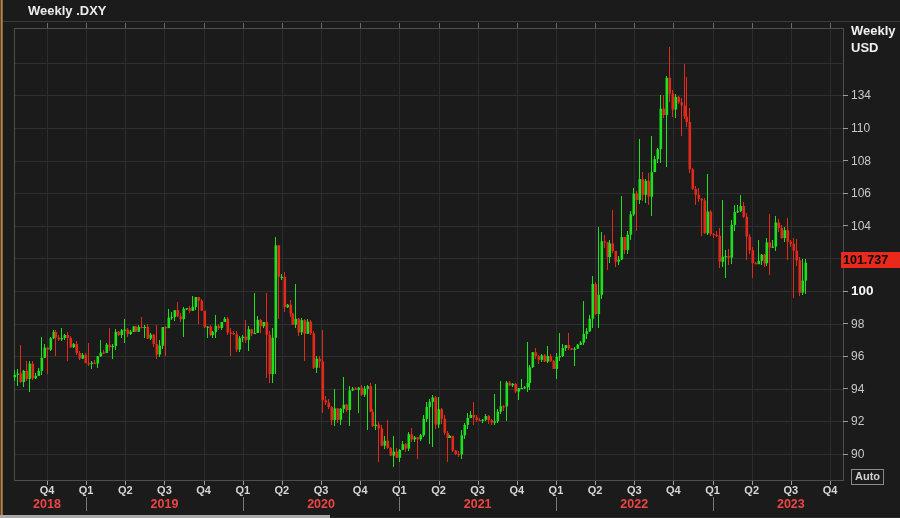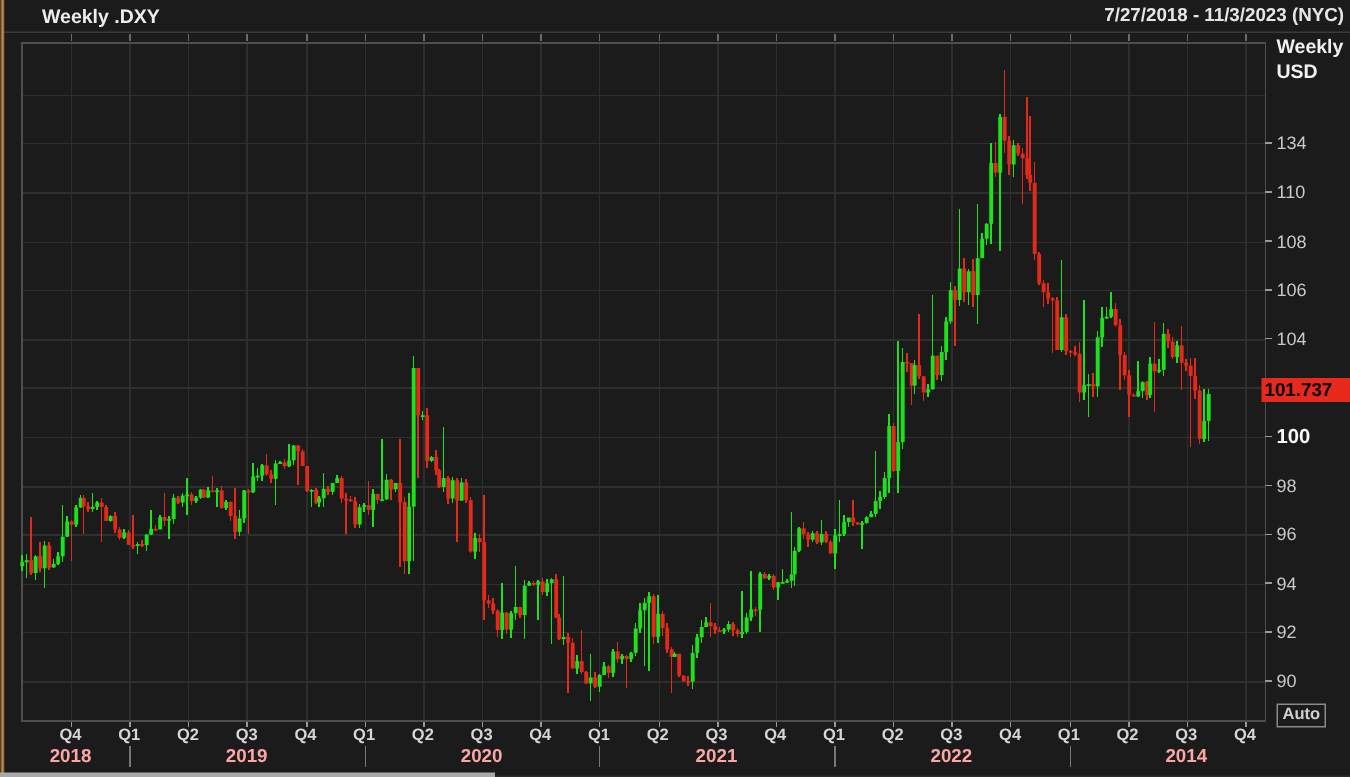--- a/index.html
+++ b/index.html
@@ -20,29 +20,28 @@
   #price-hdr1,#price-hdr2{position:absolute;left:851px;font-size:13px;font-weight:bold;color:#f0f0f0;z-index:2;}
   #price-hdr1{top:23px;} #price-hdr2{top:40px;}
   #price-flag{position:absolute;left:841px;top:252px;width:59px;height:16px;background:#e8291c;
               color:#000;font-size:12.5px;font-weight:bold;line-height:16px;padding-left:2px;
               box-sizing:border-box;z-index:3;}
   #auto-btn{position:absolute;left:851px;top:469px;height:14px;line-height:13px;padding:0 3px;
             border:1px solid #8a8a8a;background:#1b1b1b;color:#d0d0d0;font-size:11px;
             font-weight:bold;z-index:2;}
   #x-axis-labels{position:absolute;left:0;top:0;width:900px;height:518px;z-index:2;}
   .qlab{position:absolute;top:484px;width:30px;text-align:center;font-size:11px;font-weight:600;color:#d6d6d6;}
-  .ylab{position:absolute;top:497px;width:44px;text-align:center;font-size:12.5px;font-weight:bold;color:#fca5a5;}
+  .ylab{position:absolute;top:497px;width:44px;text-align:center;font-size:12.5px;font-weight:bold;color:#ef4444;}
 </style>
 </head>
 <body>
 
 <div id="window">
   <div id="titlebar">
     <span id="title">Weekly .DXY</span>
-    <span id="daterange">7/27/2018 - 11/3/2023 (NYC)</span>
   </div>
 
   <svg id="chart-svg" width="900" height="518">
       <line x1="47.5" y1="28" x2="47.5" y2="480" stroke="#2d2d2d" stroke-width="1" shape-rendering="crispEdges"></line>
       <line x1="47.5" y1="480" x2="47.5" y2="484.5" stroke="#9a9a9a" stroke-width="1" shape-rendering="crispEdges"></line>
       <line x1="47.5" y1="22.5" x2="47.5" y2="27.5" stroke="#6a6a6a" stroke-width="1" shape-rendering="crispEdges"></line>
       <line x1="86.5" y1="28" x2="86.5" y2="480" stroke="#2d2d2d" stroke-width="1" shape-rendering="crispEdges"></line>
       <line x1="86.5" y1="480" x2="86.5" y2="484.5" stroke="#9a9a9a" stroke-width="1" shape-rendering="crispEdges"></line>
       <line x1="86.5" y1="22.5" x2="86.5" y2="27.5" stroke="#6a6a6a" stroke-width="1" shape-rendering="crispEdges"></line>
       <line x1="125.5" y1="28" x2="125.5" y2="480" stroke="#2d2d2d" stroke-width="1" shape-rendering="crispEdges"></line>
@@ -708,21 +707,21 @@
       <div class="qlab" style="left: 658.4px;">Q4</div>
       <div class="qlab" style="left: 697.55px;">Q1</div>
       <div class="qlab" style="left: 736.7px;">Q2</div>
       <div class="qlab" style="left: 775.85px;">Q3</div>
       <div class="qlab" style="left: 815px;">Q4</div>
       <div class="ylab" style="left: 25px;">2018</div>
       <div class="ylab" style="left: 142.45px;">2019</div>
       <div class="ylab" style="left: 299.05px;">2020</div>
       <div class="ylab" style="left: 455.65px;">2021</div>
       <div class="ylab" style="left: 612.25px;">2022</div>
-      <div class="ylab" style="left: 768.85px;">2014</div>
+      <div class="ylab" style="left: 768.85px;">2023</div>
     </div>
 
   <div id="price-flag">101.737</div>
   <div id="auto-btn">Auto</div>
 
   <div id="left-frame"></div>
   <div id="bottom-frame"></div>
   <div id="bottom-line"></div>
 </div>
 

